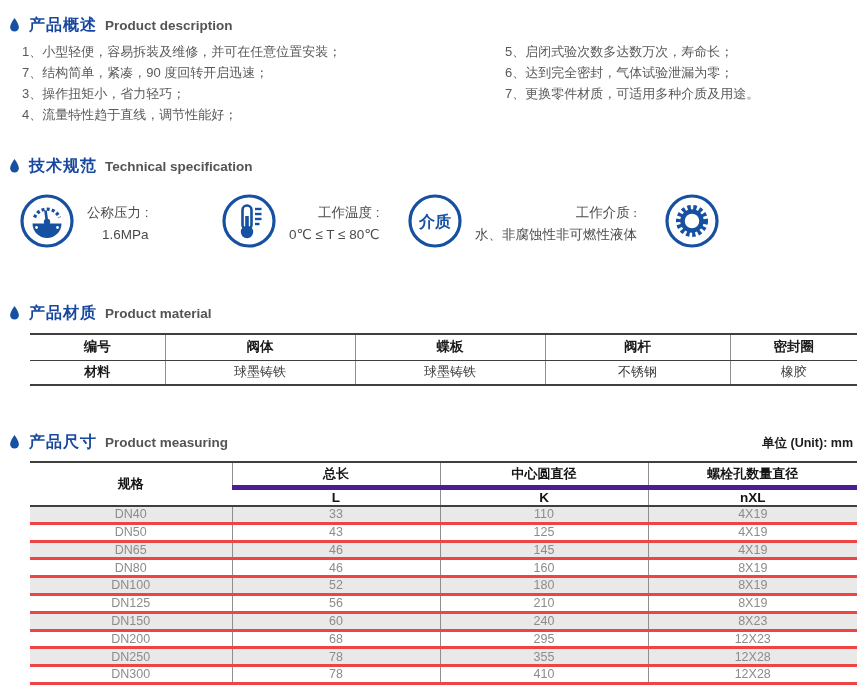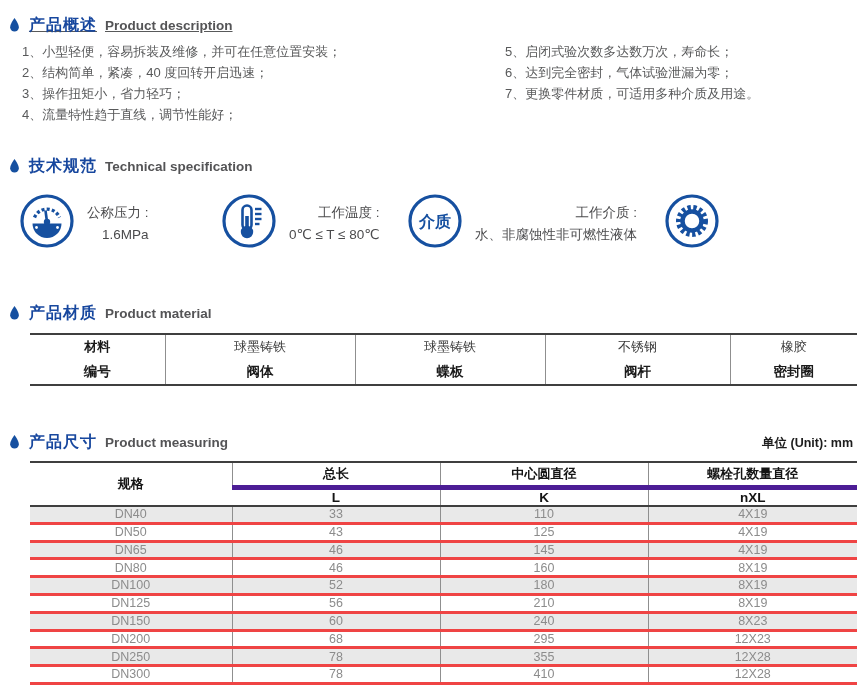--- a/index.html
+++ b/index.html
@@ -57,34 +57,34 @@
   .measure-table tbody tr:nth-child(odd) { background: #e9e9e9; }
 
   .mt-sec2 { margin-top: 31px; }
   .mt-sec3 { margin-top: 47px; }
   .mt-mat  { margin-top: 10px; }
   .pt-top  { padding-top: 10px; }
 </style>
 </head>
 <body>
 
-<div class="sec-header pt-top" style="margin-top:10px;text-decoration:underline;">
+<div class="sec-header pt-top" style="margin-top:10px;">
   <span class="drop">
     <svg viewBox="0 0 24 28" width="13" height="16">
       <path d="M12 1 C12 1 4 11.5 4 18 a8 8 0 0 0 16 0 C20 11.5 12 1 12 1 Z" fill="#1650a0"></path>
     </svg>
   </span>
   <span class="sec-title-zh">产品概述</span>
   <span class="sec-title-en">Product description</span>
 </div>
 
 <div class="desc-wrap">
   <ul class="desc-col left">
     <li>1、小型轻便，容易拆装及维修，并可在任意位置安装；</li>
-    <li>2、结构简单，紧凑，40 度回转开启迅速；</li>
+    <li>7、结构简单，紧凑，90 度回转开启迅速；</li>
     <li>3、操作扭矩小，省力轻巧；</li>
     <li>4、流量特性趋于直线，调节性能好；</li>
   </ul>
   <ul class="desc-col right">
     <li>5、启闭式验次数多达数万次，寿命长；</li>
     <li>6、达到完全密封，气体试验泄漏为零；</li>
     <li>7、更换零件材质，可适用多种介质及用途。</li>
   </ul>
 </div>
 
@@ -130,21 +130,21 @@
         <line x1="33" y1="25" x2="39.5" y2="25" stroke="#1650a0" stroke-width="2.4"></line>
         <line x1="33" y1="30" x2="37.5" y2="30" stroke="#1650a0" stroke-width="2.4"></line>
       </svg>
     </span>
     <span class="spec-text">
       <div class="spec-line">工作温度 :</div>
       <div class="spec-line">0℃ ≤ T ≤ 80℃</div>
     </span>
   </div>
 
-  <div class="spec-item" style="left:408px;">
+  <div class="spec-item" style="left:408px;font-family:Liberation Serif, serif;">
     <span>
       <svg viewBox="0 0 54 54" width="54" height="54">
         <circle cx="27" cy="27" r="25" fill="none" stroke="#1650a0" stroke-width="3.2"></circle>
         <text x="27" y="33" font-size="16" font-weight="bold" fill="#1650a0" text-anchor="middle">介质</text>
       </svg>
     </span>
     <span class="spec-text">
       <div class="spec-line">工作介质 :</div>
       <div class="spec-line">水、非腐蚀性非可燃性液体</div>
     </span>
@@ -175,32 +175,32 @@
 <table class="tbl material-table mt-mat">
   <colgroup>
     <col style="width:135px">
       <col style="width:190px">
       <col style="width:190px">
       <col style="width:185px">
       <col style="width:127px">
   </colgroup>
   <tbody>
     <tr>
+      <th>编号</th>
+      <th>阀体</th>
+      <th>蝶板</th>
+      <th>阀杆</th>
+      <th>密封圈</th>
+    </tr>
+    <tr>
       <td class="mat-label">材料</td>
       <td>球墨铸铁</td>
       <td>球墨铸铁</td>
       <td>不锈钢</td>
       <td>橡胶</td>
-    </tr>
-    <tr>
-      <th>编号</th>
-      <th>阀体</th>
-      <th>蝶板</th>
-      <th>阀杆</th>
-      <th>密封圈</th>
     </tr>
   </tbody>
 </table>
 
 <div class="measure-head-row">
   <div class="sec-header">
     <span class="drop">
       <svg viewBox="0 0 24 28" width="13" height="16">
         <path d="M12 1 C12 1 4 11.5 4 18 a8 8 0 0 0 16 0 C20 11.5 12 1 12 1 Z" fill="#1650a0"></path>
       </svg>

